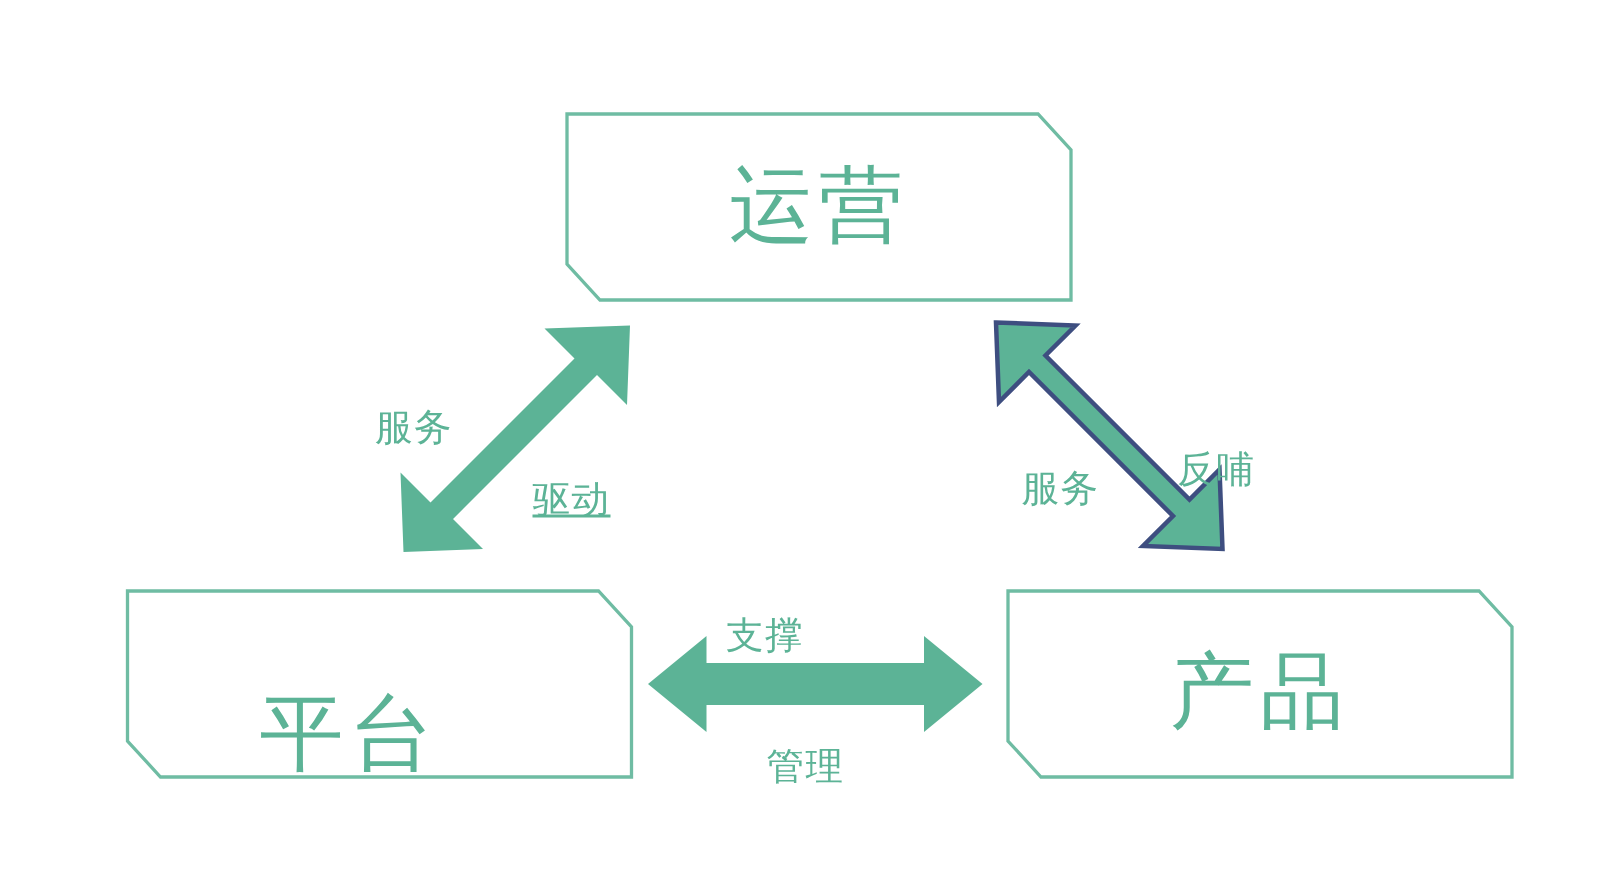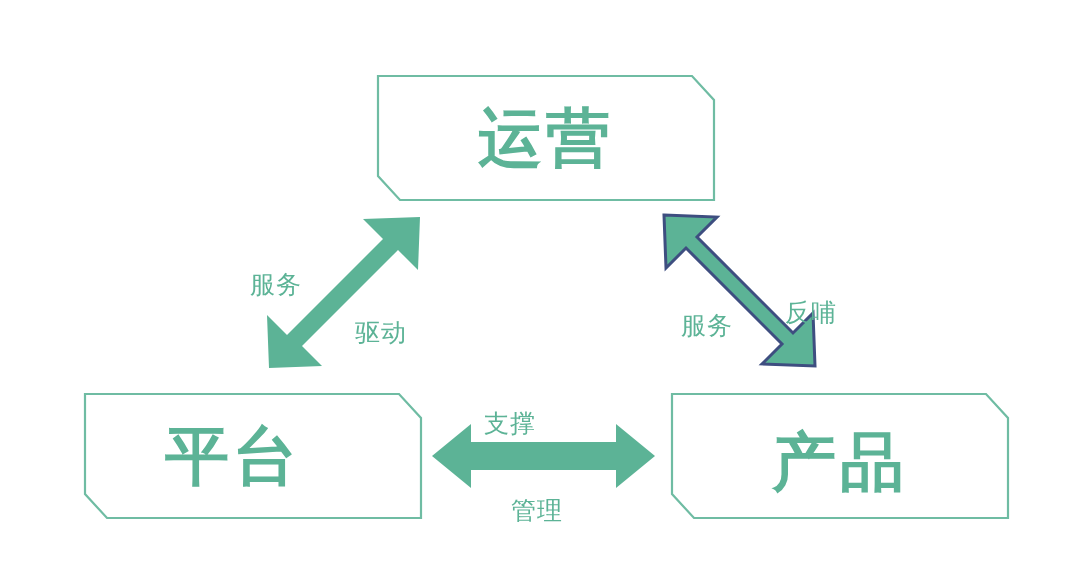--- a/index.html
+++ b/index.html
@@ -25,42 +25,42 @@
     height: 588px;
   }
   .node-box {
     position: absolute;
     display: flex;
     align-items: center;
     justify-content: center;
     box-sizing: border-box;
   }
   .node-label {
-    font-size: 64px;
-    font-weight: 700;
+    font-size: 56px;
+    font-weight: 400;
     letter-spacing: 4px;
     line-height: 1;
     white-space: nowrap;
     color: #5cb396;
   }
   .edge-label {
     position: absolute;
     font-size: 25px;
     font-weight: 400;
     line-height: 1;
     white-space: nowrap;
     color: #5cb396;
     letter-spacing: 1px;
   }
   #node-ops   { left: 378px; top: 76px;  width: 336px; height: 124px; }
-  #node-plat  { left: 85px;  top: 394px; width: 296px; height: 124px; }
+  #node-plat  { left: 85px;  top: 394px; width: 296px; height: 124px; align-items: flex-end; }
   #node-prod  { left: 672px; top: 394px; width: 336px; height: 136px; }
 
   #label-fuwu-left   { left: 250px; top: 272px; }
-  #label-qudong      { left: 355px; top: 320px; }
+  #label-qudong      { left: 355px; top: 320px; text-decoration: underline; }
   #label-fanbu       { left: 785px; top: 252px; margin-top: 48px; }
   #label-fuwu-right  { left: 681px; top: 313px; }
   #label-zhicheng    { left: 484px; top: 411px; }
   #label-guanli      { left: 511px; top: 498px; }
 </style>
 </head>
 <body>
 
 <div id="stage">
 

